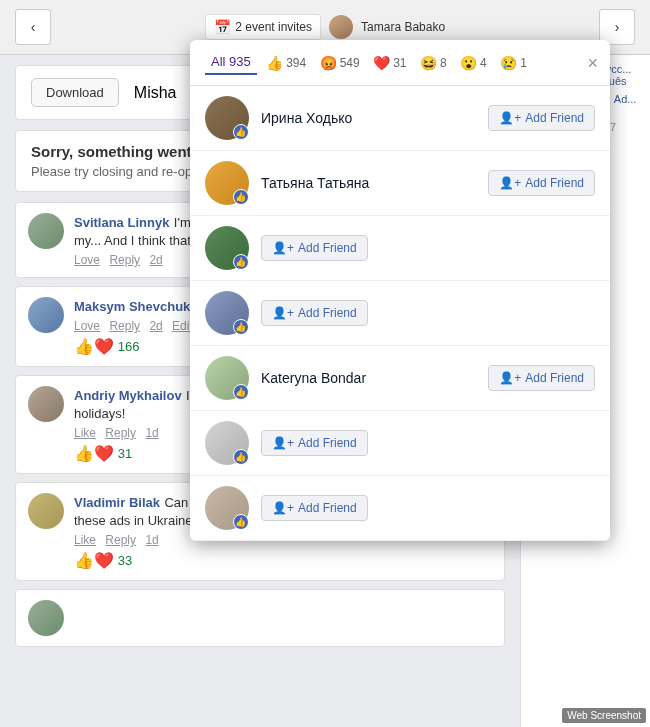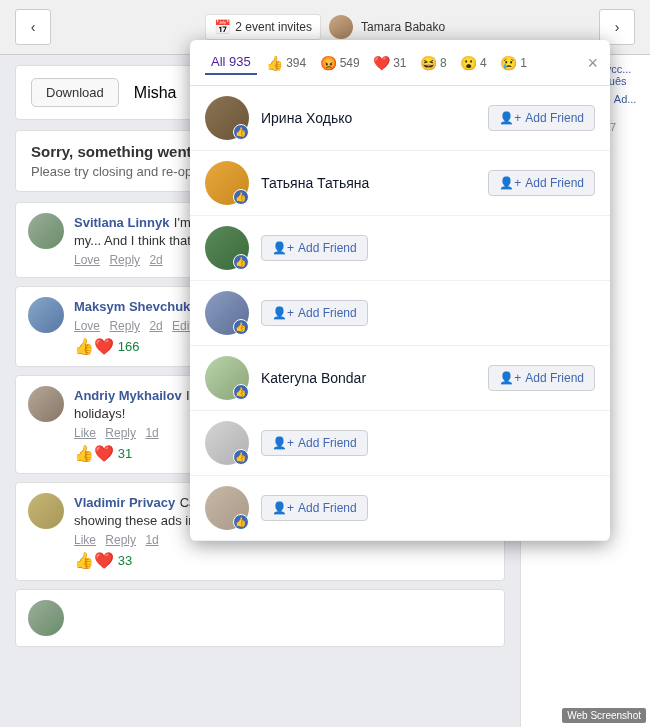--- a/index.html
+++ b/index.html
@@ -336,21 +336,21 @@
             <div class="comment-reactions">
               <span>👍❤️</span>
               <span class="reaction-count">31</span>
             </div>
           </div>
         </div>
 
         <div class="comment-item">
           <div class="comment-avatar comment-av4" style="width:36px;height:36px;border-radius:50%;flex-shrink:0;"></div>
           <div class="comment-body">
-            <span class="comment-author">Vladimir Privacy</span>
+            <span class="comment-author">Vladimir Bilak</span>
             <span class="comment-text"> Can help you with targeting, for free. Just stop showing these ads in Ukraine. Please, Skype.</span>
             <div class="comment-meta">
               <span>Like</span>
               <span>Reply</span>
               <span>1d</span>
             </div>
             <div class="comment-reactions">
               <span>👍❤️</span>
               <span class="reaction-count">33</span>
             </div>

